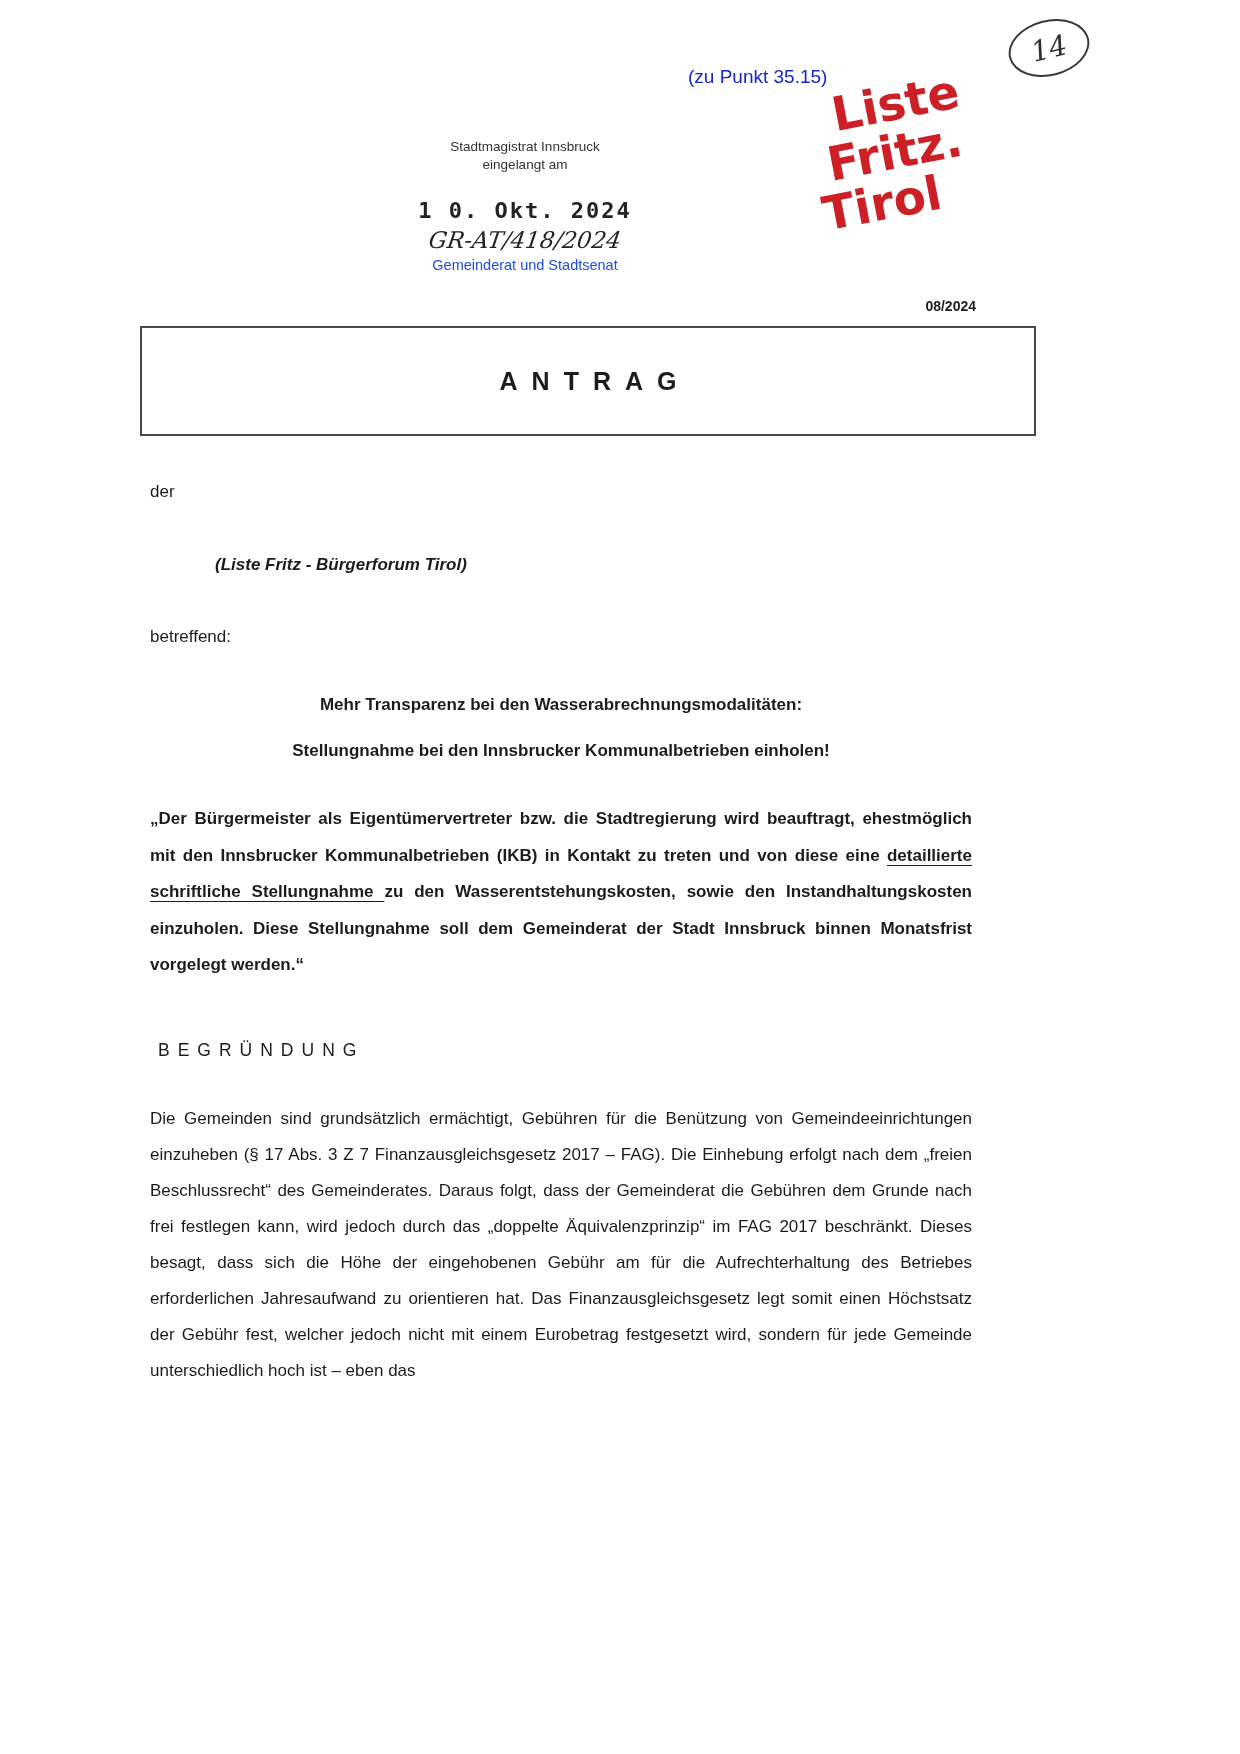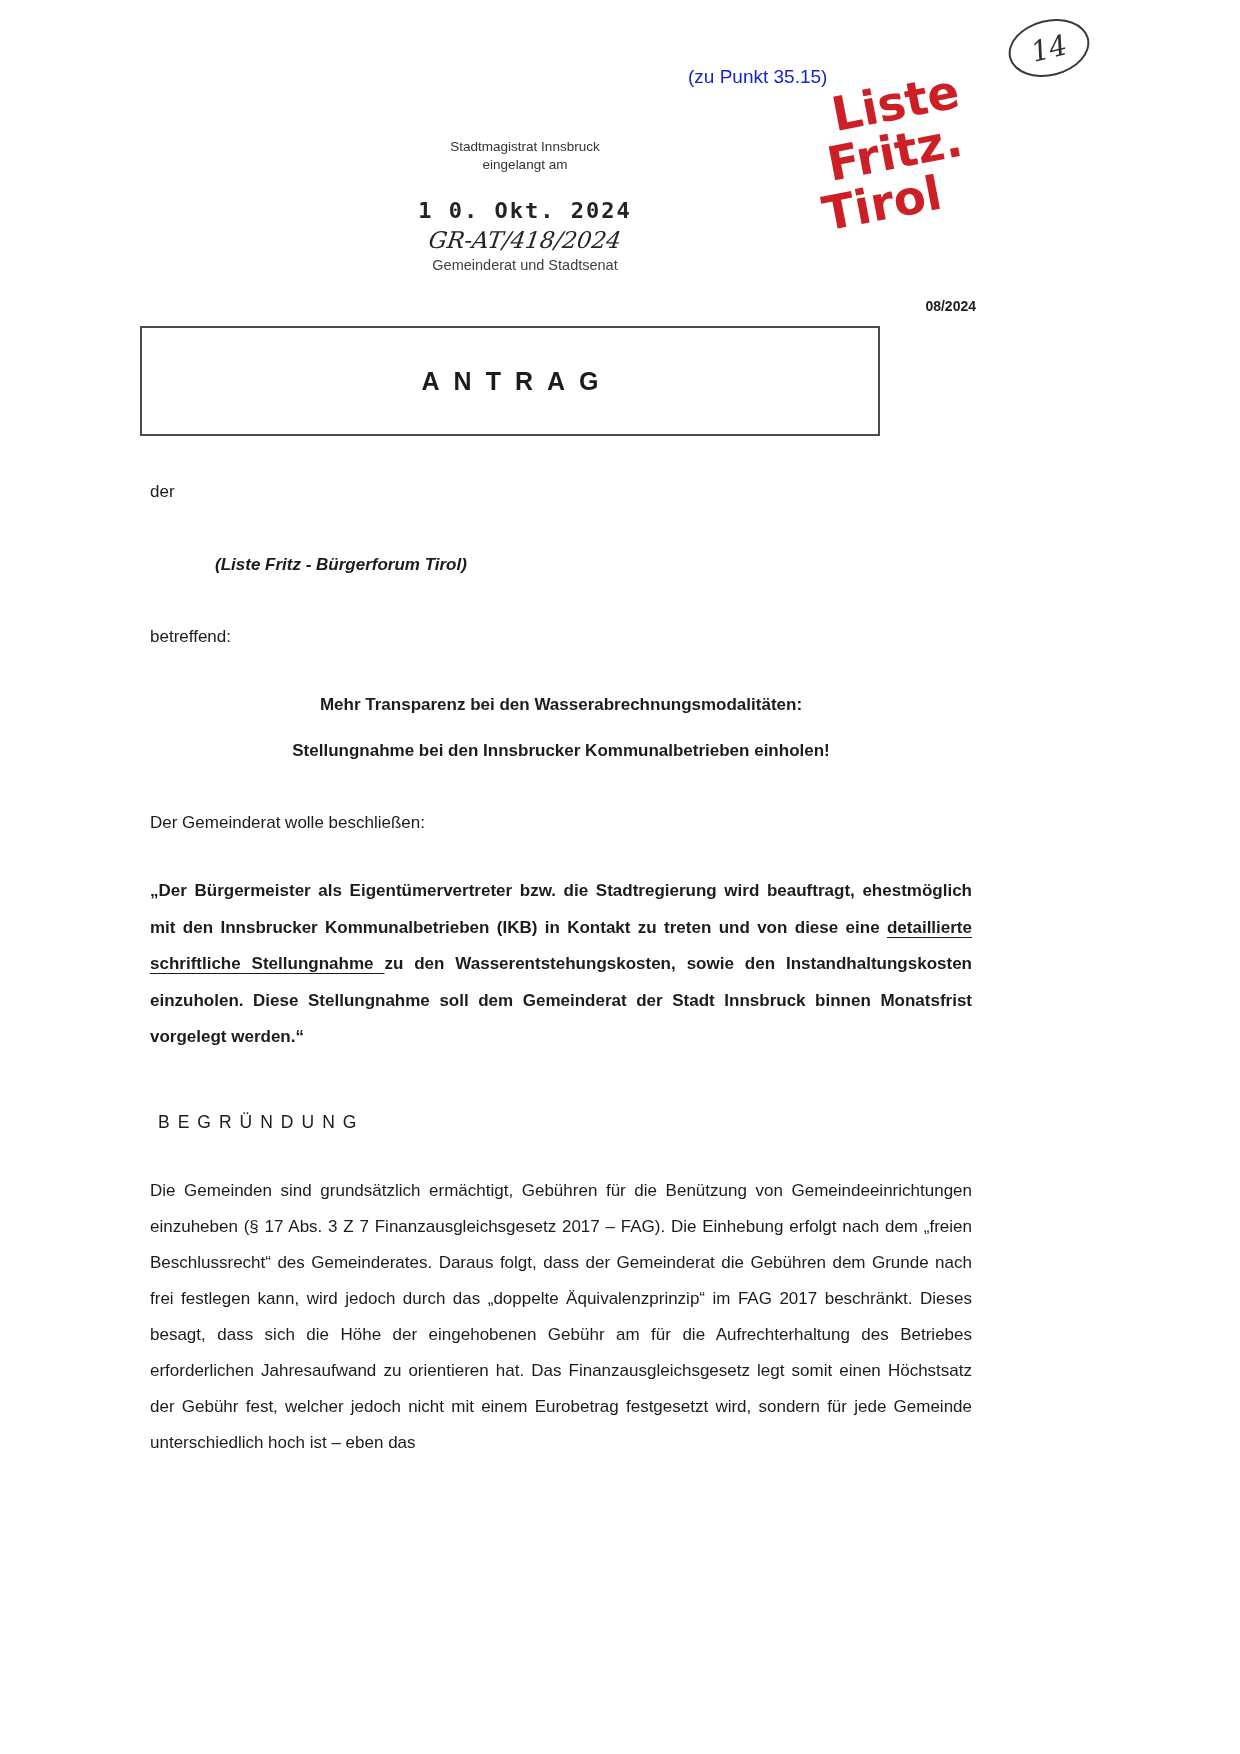--- a/index.html
+++ b/index.html
@@ -52,21 +52,21 @@
     color: #232323;
   }
   .stamp .s-file {
     margin-top: 4px;
     font-family: "DejaVu Serif", serif;
     font-style: italic;
     font-size: 23px;
     transform: skewX(-8deg);
     color: #242424;
   }
-  .stamp .s-dept { margin-top: 4px; font-size: 14.5px; color: #404040; }
+  .stamp .s-dept { margin-top: 4px; font-size: 14.5px; color: #1d4ed8; }
 
   .logo {
     position: absolute;
     top: 74px; left: 812px;
     width: 230px;
     transform: rotate(-11deg);
     color: #cd2026;
     font-weight: bold;
     font-size: 47px;
     line-height: 1.02;
@@ -87,21 +87,21 @@
   }
   .issue {
     text-align: right;
     font-weight: bold;
     font-size: 14px;
     margin-right: -4px;
   }
   .title-box {
     margin-top: 12px;
     margin-left: -10px;
-    width: 740px;
+    width: 896px;
     height: 110px;
     border: 2px solid #4a4a4a;
     display: flex; align-items: center; justify-content: center;
   }
   .title-box .title-text {
     font-weight: bold;
     font-size: 25px;
     letter-spacing: 14px;
     padding-left: 14px; 
   }
@@ -181,21 +181,20 @@
     </div>
     <div class="party">(Liste Fritz - Bürgerforum Tirol)</div>
 
     <div class="betreffend">betreffend:</div>
 
     <div class="subject">
       <div class="sub1">Mehr Transparenz bei den Wasserabrechnungsmodalitäten:</div>
       <div class="sub2">Stellungnahme bei den Innsbrucker Kommunalbetrieben einholen!</div>
     </div>
 
-    <div class="intro">Der Gemeinderat wolle beschließen:</div>
 
     <div class="resolution"><span>„Der Bürgermeister als Eigentümervertreter bzw. die Stadtregierung wird beauftragt, ehestmöglich mit den Innsbrucker Kommunalbetrieben (IKB) in Kontakt zu treten und von diese eine </span><span class="u">detaillierte schriftliche Stellungnahme </span><span>zu den Wasserentstehungskosten, sowie den Instandhaltungskosten einzuholen. Diese Stellungnahme soll dem Gemeinderat der Stadt Innsbruck binnen Monatsfrist vorgelegt werden.“</span></div>
 
     <div class="begr-heading">BEGRÜNDUNG</div>
 
     <div class="begr-par">Die Gemeinden sind grundsätzlich ermächtigt, Gebühren für die Benützung von Gemeindeeinrichtungen einzuheben (§ 17 Abs. 3 Z 7 Finanzausgleichsgesetz 2017 – FAG). Die Einhebung erfolgt nach dem „freien Beschlussrecht“ des Gemeinderates. Daraus folgt, dass der Gemeinderat die Gebühren dem Grunde nach frei festlegen kann, wird jedoch durch das „doppelte Äquivalenzprinzip“ im FAG 2017 beschränkt. Dieses besagt, dass sich die Höhe der eingehobenen Gebühr am für die Aufrechterhaltung des Betriebes erforderlichen Jahresaufwand zu orientieren hat. Das Finanzausgleichsgesetz legt somit einen Höchstsatz der Gebühr fest, welcher jedoch nicht mit einem Eurobetrag festgesetzt wird, sondern für jede Gemeinde unterschiedlich hoch ist – eben das</div>
 
   </div>
 </div>
 

